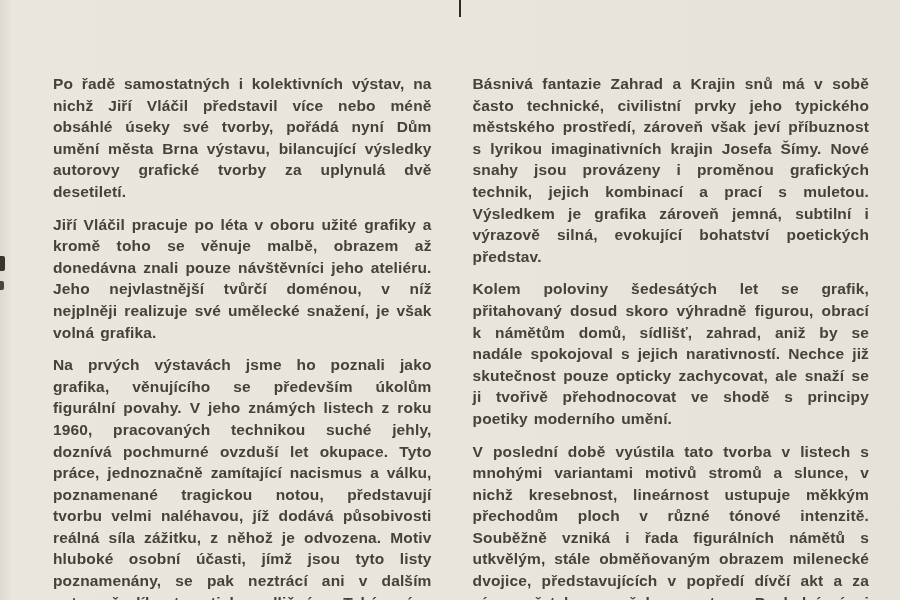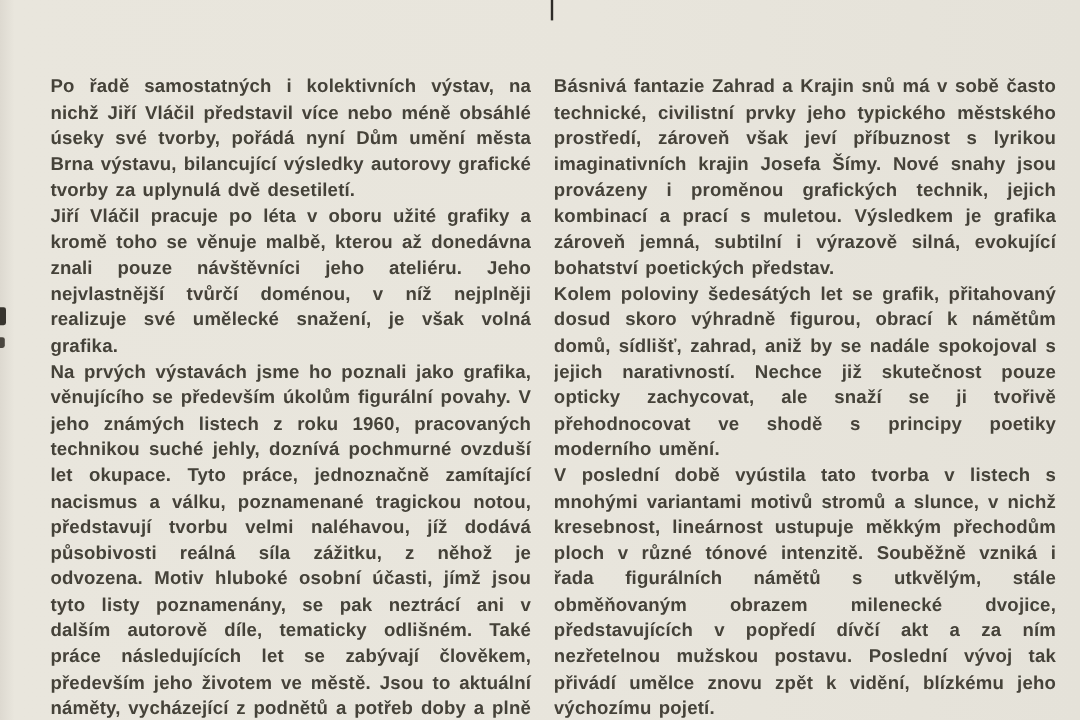--- a/index.html
+++ b/index.html
@@ -26,21 +26,21 @@
     display: flex;
     gap: 19px;
     overflow: hidden;
   }
   .col {
     overflow: hidden;
   }
   .col-left  { width: 402px; }
   .col-right { width: 420px; }
   .col p {
-    margin: 0;
+    margin: 11px;
     padding: 0;
     text-align: justify;
     font-size: 15.5px;
     line-height: 21.6px;
     font-weight: 600;
     letter-spacing: 0.15px;
     word-spacing: 1.5px;
     color: #454239;
   }
   .fold-mark {
@@ -75,21 +75,21 @@
 
 <div class="page">
 
   <div class="fold-mark"></div>
   <div class="edge-mark-1"></div>
   <div class="edge-mark-2"></div>
 
   <div class="columns">
     <div class="col col-left">
       <p>Po řadě samostatných i kolektivních výstav, na nichž Jiří Vláčil představil více nebo méně obsáhlé úseky své tvorby, pořádá nyní Dům umění města Brna výstavu, bilancující výsledky autorovy grafické tvorby za uplynulá dvě desetiletí.</p>
-      <p>Jiří Vláčil pracuje po léta v oboru užité grafiky a kromě toho se věnuje malbě, kterou až donedávna znali pouze návštěvníci jeho ateliéru. Jeho nejvlastnější tvůrčí doménou, v níž nejplněji realizuje své umělecké snažení, je však volná grafika.</p>
+      <p>Jiří Vláčil pracuje po léta v oboru užité grafiky a kromě toho se věnuje malbě, obrazem až donedávna znali pouze návštěvníci jeho ateliéru. Jeho nejvlastnější tvůrčí doménou, v níž nejplněji realizuje své umělecké snažení, je však volná grafika.</p>
       <p>Na prvých výstavách jsme ho poznali jako grafika, věnujícího se především úkolům figurální povahy. V jeho známých listech z roku 1960, pracovaných technikou suché jehly, doznívá pochmurné ovzduší let okupace. Tyto práce, jednoznačně zamítající nacismus a válku, poznamenané tragickou notou, představují tvorbu velmi naléhavou, jíž dodává působivosti reálná síla zážitku, z něhož je odvozena. Motiv hluboké osobní účasti, jímž jsou tyto listy poznamenány, se pak neztrácí ani v dalším autorově díle, tematicky odlišném. Také práce následujících let se zabývají člověkem, především jeho životem ve městě. Jsou to aktuální náměty, vycházející z podnětů a potřeb doby a plně se hlásící k současnosti. Autor hledá a nachází grafické impulsy i v prostředích nepříliš přitažlivých. Jeho nenápadné motivy lidí v tramvaji, na zastávce, na ulici i za městem jsou proti předchozím plny civilní, mírové</p>
     </div>
     <div class="col col-right">
       <p>Básnivá fantazie Zahrad a Krajin snů má v sobě často technické, civilistní prvky jeho typického městského prostředí, zároveň však jeví příbuznost s lyrikou imaginativních krajin Josefa Šímy. Nové snahy jsou provázeny i proměnou grafických technik, jejich kombinací a prací s muletou. Výsledkem je grafika zároveň jemná, subtilní i výrazově silná, evokující bohatství poetických představ.</p>
       <p>Kolem poloviny šedesátých let se grafik, přitahovaný dosud skoro výhradně figurou, obrací k námětům domů, sídlišť, zahrad, aniž by se nadále spokojoval s jejich narativností. Nechce již skutečnost pouze opticky zachycovat, ale snaží se ji tvořivě přehodnocovat ve shodě s principy poetiky moderního umění.</p>
       <p>V poslední době vyústila tato tvorba v listech s mnohými variantami motivů stromů a slunce, v nichž kresebnost, lineárnost ustupuje měkkým přechodům ploch v různé tónové intenzitě. Souběžně vzniká i řada figurálních námětů s utkvělým, stále obměňovaným obrazem milenecké dvojice, představujících v popředí dívčí akt a za ním nezřetelnou mužskou postavu. Poslední vývoj tak přivádí umělce znovu zpět k vidění, blízkému jeho výchozímu pojetí.</p>
 
     </div>
   </div>
 

